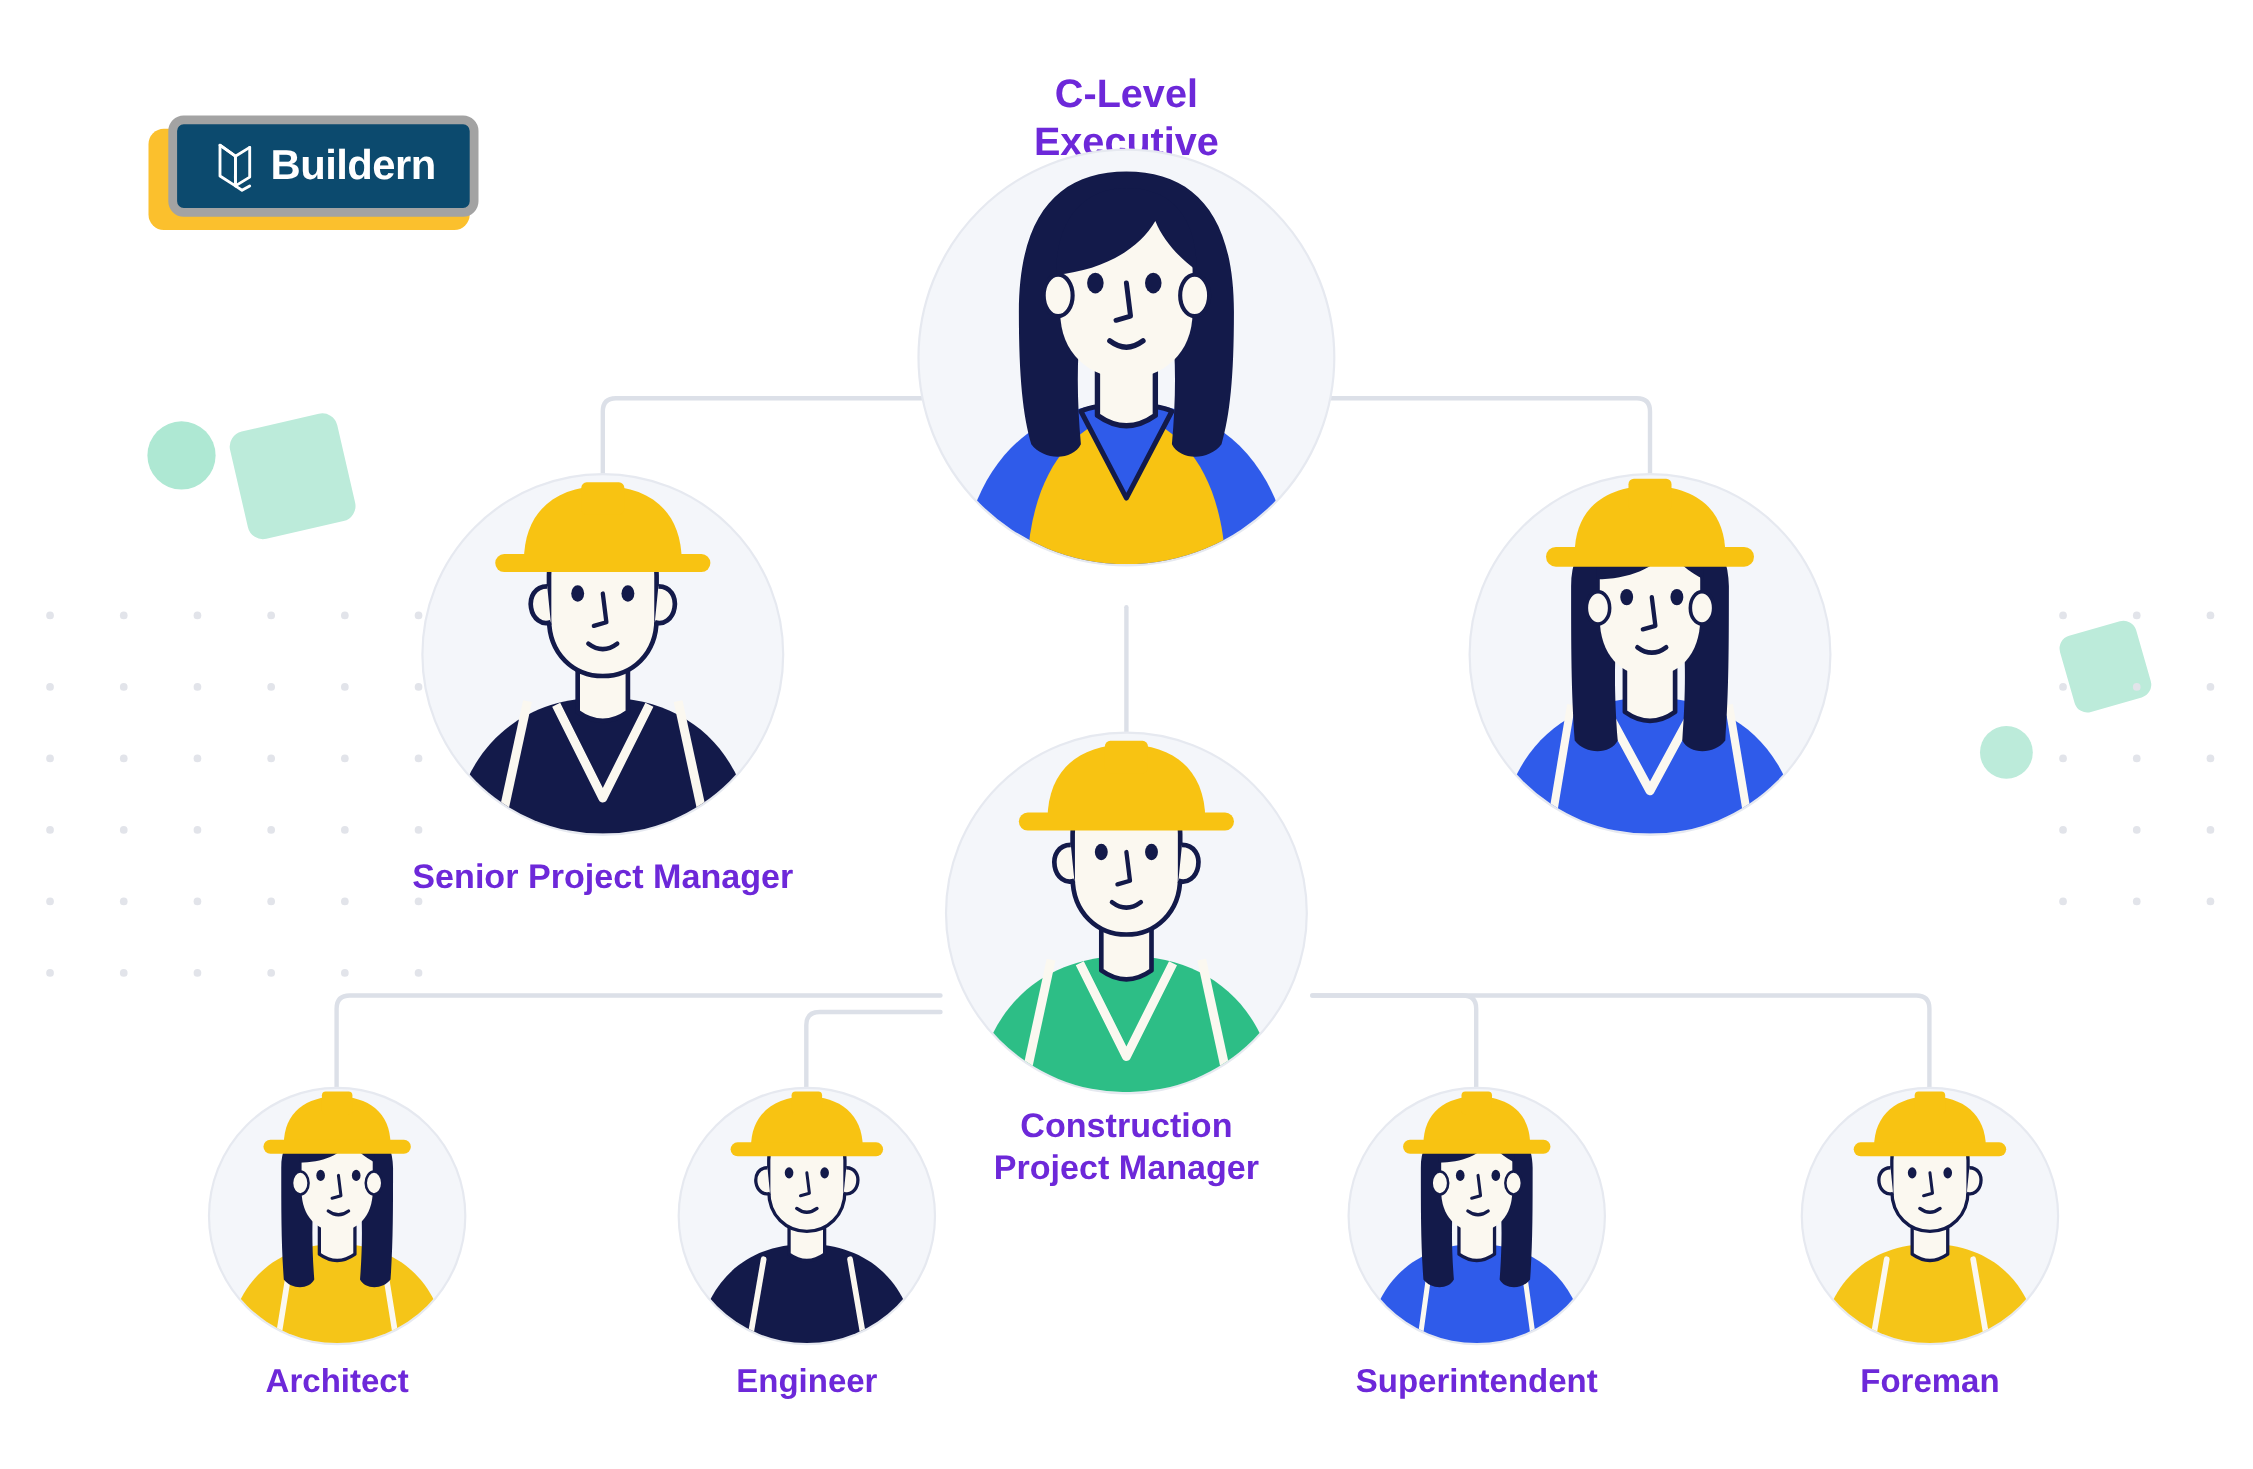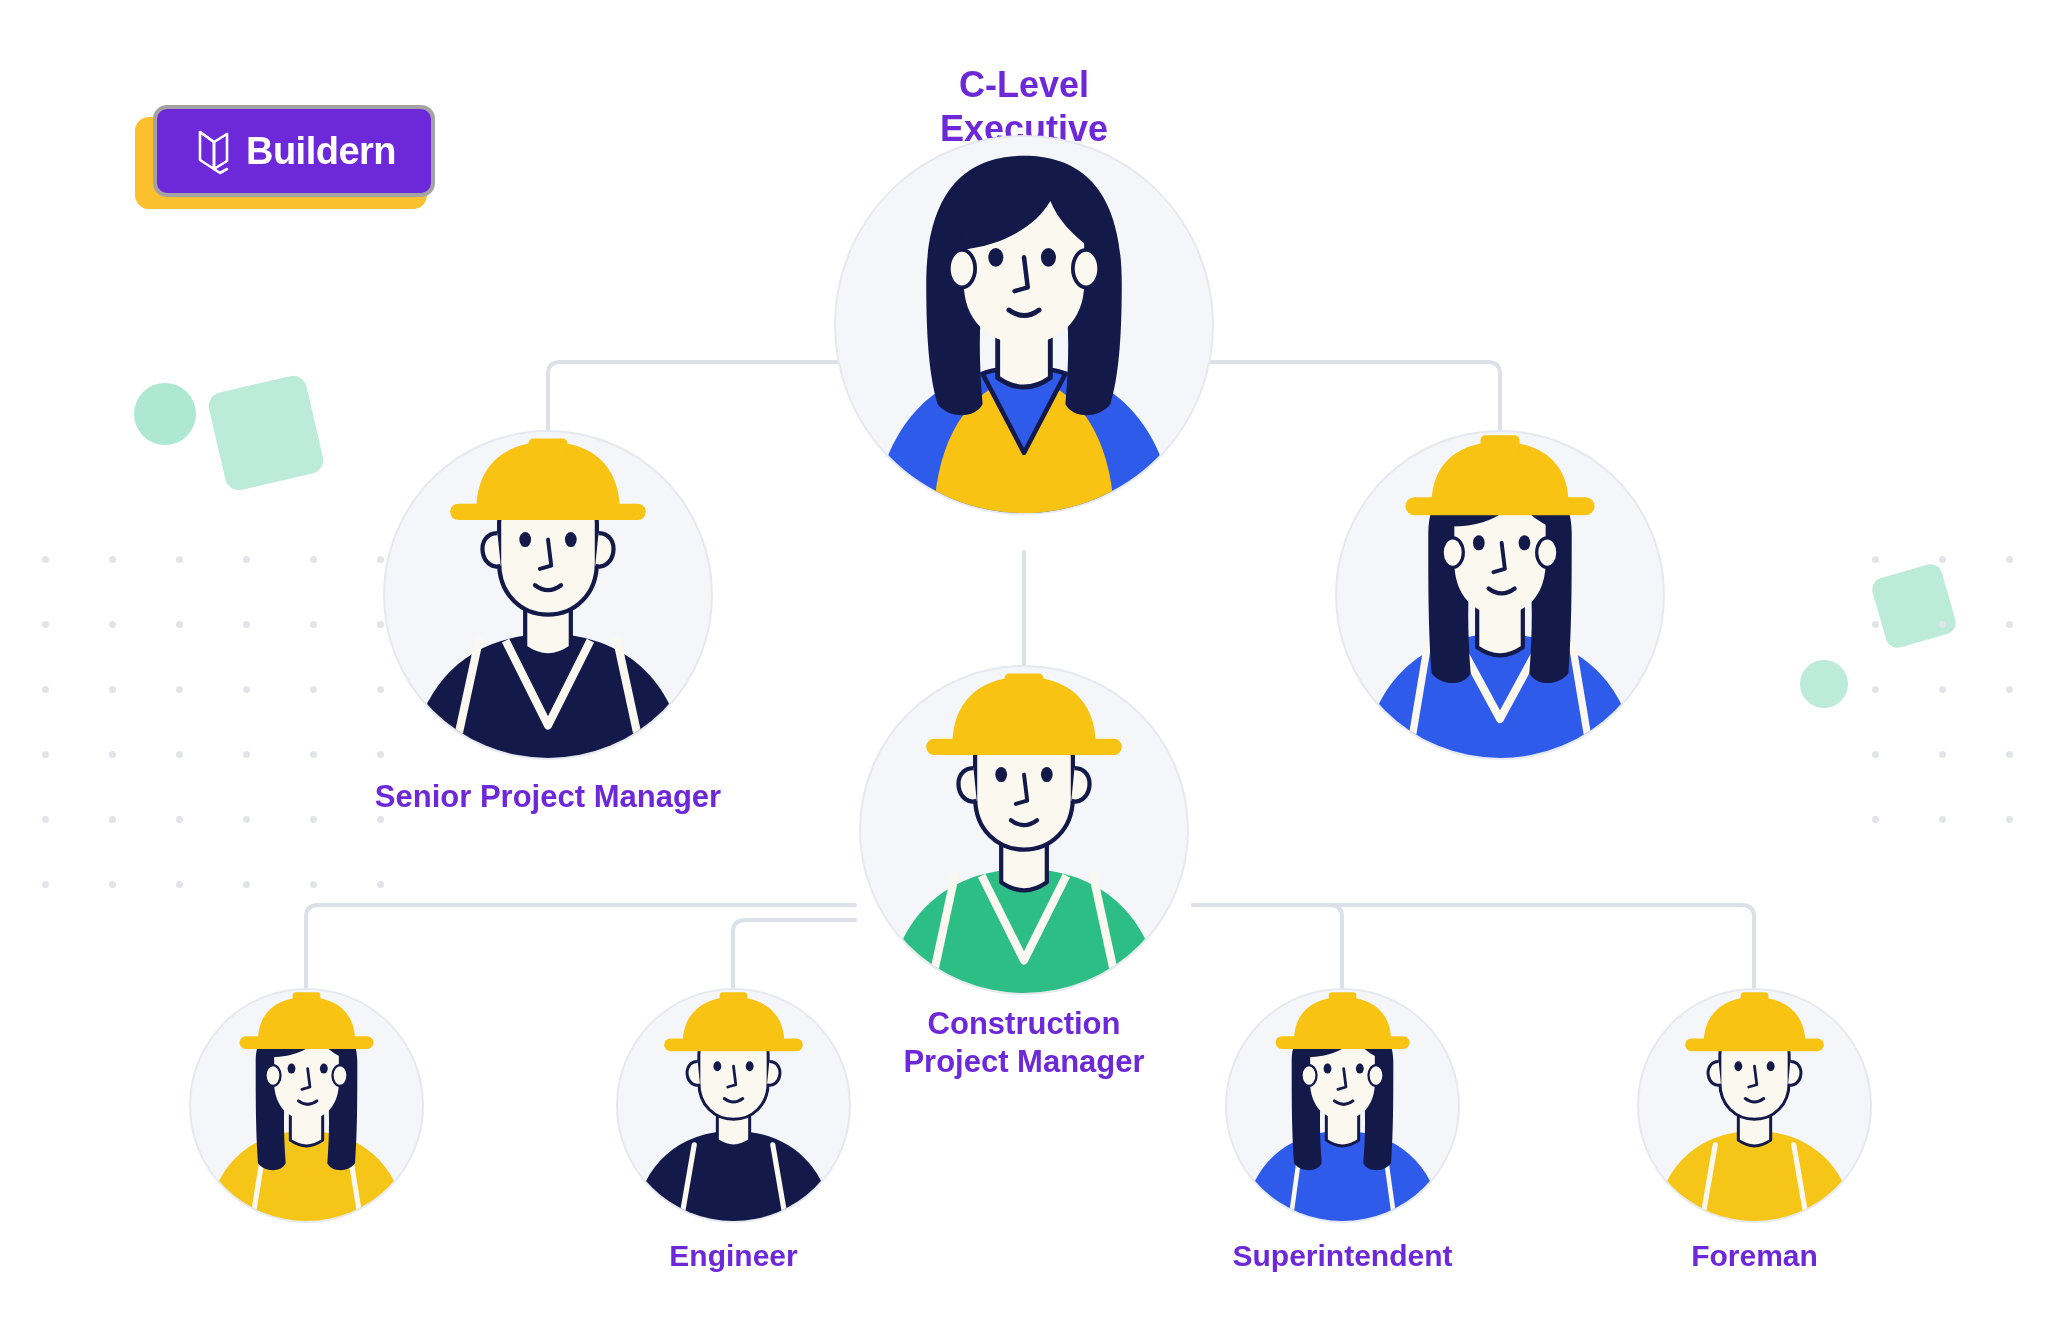--- a/index.html
+++ b/index.html
@@ -25,21 +25,21 @@
   }
 
   
   .logo-wrap { position:absolute; left:135px; top:105px; width:300px; height:105px; }
   .logo-shadow {
     position:absolute; left:0; top:12px; width:292px; height:92px;
     background:#FBC02D; border-radius:14px;
   }
   .logo-box {
     position:absolute; left:18px; top:0; width:282px; height:92px;
-    background:#6d28d9; border:4px solid #a3a3a3; border-radius:14px;
+    background:#0c4a6e; border:8px solid #a3a3a3; border-radius:14px;
     display:flex; align-items:center; justify-content:center; gap:10px;
   }
   .logo-mark { width:44px; height:50px; flex:none; }
   .logo-text { color:#ffffff; font-size:38px; font-weight:700; letter-spacing:-0.5px; }
 
   
   .node { position:absolute; }
   .avatar {
     border-radius:50%;
     background:#F4F6FA;
@@ -289,20 +289,21 @@
         <path d="M70 58 C70 36 84 26 100 26 C120 26 130 38 130 58 C122 54 114 48 110 40 C104 52 88 58 70 58 Z" fill="#131a4a"></path>
         <path d="M58 44 C58 18 76 6 100 6 C124 6 142 18 142 44 Z" fill="#F8C312"></path>
         <rect x="88" y="2" width="24" height="18" rx="3" fill="#F8C312"></rect>
         <rect x="42" y="40" width="116" height="11" rx="5.5" fill="#F8C312"></rect>
         <ellipse cx="87" cy="68" rx="3.4" ry="4.4" fill="#131a4a"></ellipse>
         <ellipse cx="115" cy="68" rx="3.4" ry="4.4" fill="#131a4a"></ellipse>
         <path d="M101 68 L103 84 L96 86" fill="none" stroke="#131a4a" stroke-width="2.4" stroke-linecap="round" stroke-linejoin="round"></path>
         <path d="M93 96 Q101 102 109 96" fill="none" stroke="#131a4a" stroke-width="2.6" stroke-linecap="round"></path>
       </svg>
     </div>
+    <div class="node-label label-sm" style="top:250px; width:330px;">Architect</div>
   </div>
 
   <div class="node" style="left:616px; top:988px;">
     <div class="avatar size-sm">
       <svg viewBox="0 0 200 200">
         <path d="M14 200 C20 150 54 122 100 122 C146 122 180 150 186 200 Z" fill="#131a4a"></path>
         <path d="M66 134 L56 192" fill="none" stroke="#FBF8F0" stroke-width="4.5" stroke-linecap="round"></path>
         <path d="M134 134 L144 192" fill="none" stroke="#FBF8F0" stroke-width="4.5" stroke-linecap="round"></path>
         <path d="M86 100 L86 130 Q100 140 114 130 L114 100 Z" fill="#FBF8F0" stroke="#131a4a" stroke-width="2.6" stroke-linejoin="round"></path>
         <path d="M70 56 C70 34 84 24 100 24 C116 24 130 34 130 56 L130 80 C130 100 116 112 100 112 C84 112 70 100 70 80 Z" fill="#FBF8F0" stroke="#131a4a" stroke-width="2.6" stroke-linejoin="round"></path>

